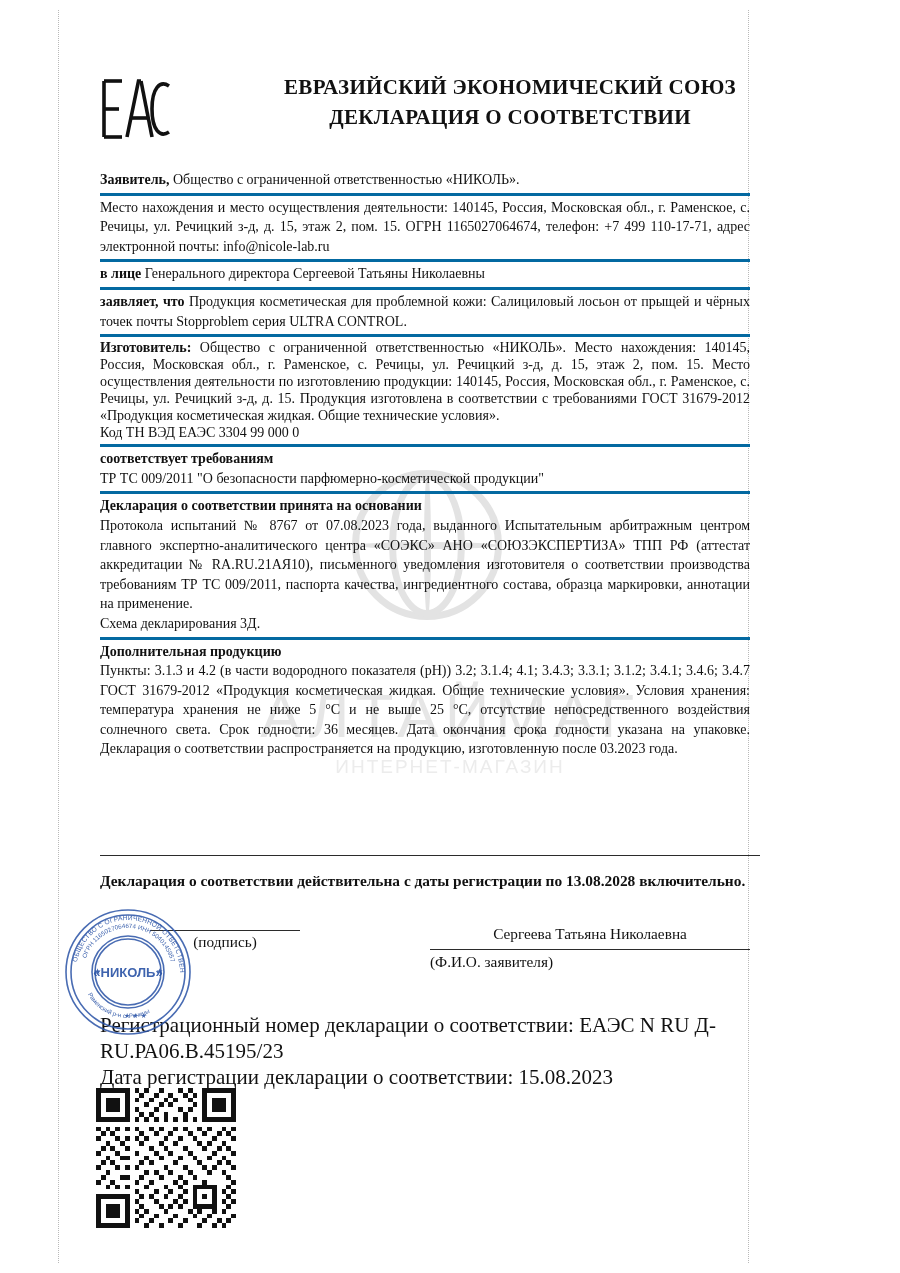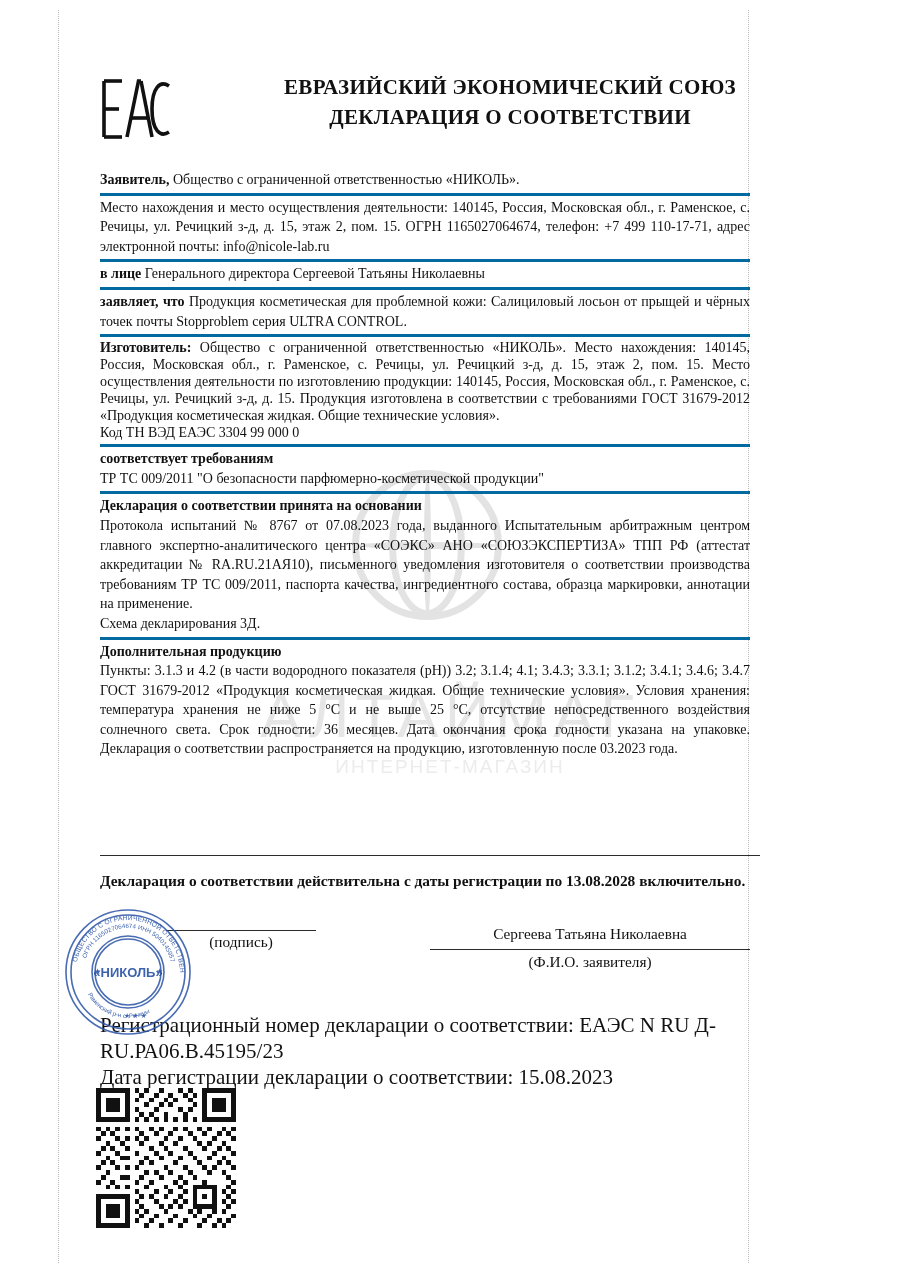--- a/index.html
+++ b/index.html
@@ -162,27 +162,27 @@
     left: 330px;
     top: 0;
     width: 320px;
     text-align: center;
   }
   .sig-fio {
     position: absolute;
     left: 330px;
     top: 24px;
     width: 320px;
-    text-align: center;
+    text-align: left;
     border-top: 1px solid #2b2b2b;
     padding-top: 3px;
   }
   .sig-podpis {
     position: absolute;
-    left: 66px;
+    left: 50px;
     top: 5px;
     width: 150px;
     text-align: center;
   }
   .sig-podpis .lbl {
     border-top: 1px solid #2b2b2b;
     display: block;
     padding-top: 2px;
   }
 

